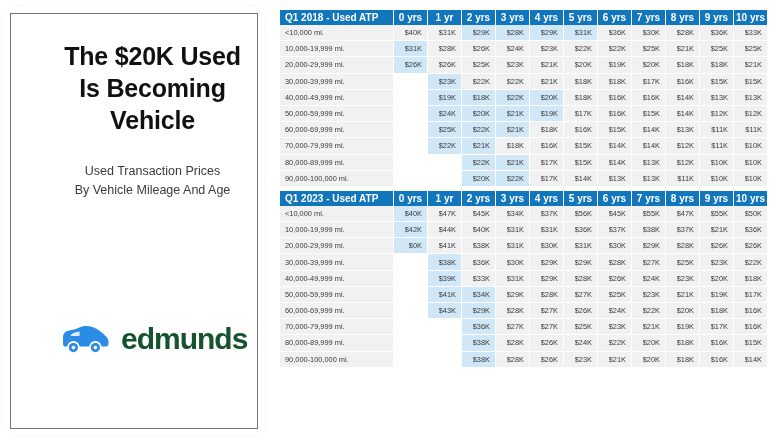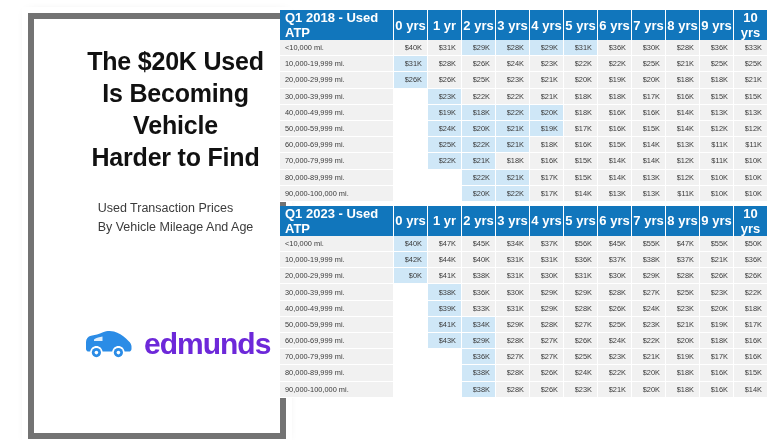--- a/index.html
+++ b/index.html
@@ -6,57 +6,57 @@
   body{
     width:780px;height:440px;
     background:#ffffff;
     font-family:"Liberation Sans", sans-serif;
     overflow:hidden;
   }
   .stage{position:relative;width:780px;height:440px;background:#fff;}
 
   
   .left-card{
-    position:absolute;left:28px;top:13px;width:246px;height:414px;
-    background:#ffffff;border:6px solid #737373;
+    position:absolute;left:10px;top:13px;width:246px;height:414px;
+    background:#ffffff;border:1px solid #737373;
     box-shadow:0 0 0 6px #ffffff, 0 0 10px rgba(0,0,0,0.18);
   }
   .left-inner{
     position:absolute;left:34px;top:26px;width:215px;
     display:flex;flex-direction:column;align-items:center;
   }
   .headline{
     font-size:25px;font-weight:bold;line-height:1.28;color:#111;
     text-align:center;letter-spacing:-0.2px;
   }
   .subline{
     margin-top:26px;font-size:12.5px;color:#3b3b3b;line-height:1.55;
-    text-align:left;font-weight:400;
+    text-align:center;font-weight:400;
   }
   .logo-wrap{
     position:absolute;left:46px;top:295px;width:200px;height:60px;
     display:flex;align-items:center;gap:10px;
   }
   .car-icon{width:54px;height:34px;flex:none;}
   .logo-text{
-    font-size:30px;font-weight:bold;color:#6d28d9;letter-spacing:-1px;
+    font-size:30px;font-weight:bold;color:#14532d;letter-spacing:-1px;
   }
 
   
   .tables{
     position:absolute;left:280px;top:10px;width:488px;
   }
   table{
     border-collapse:collapse;width:488px;table-layout:fixed;
     font-size:7.4px;color:#3a3a3a;
   }
   table + table{margin-top:4px;}
   th{
     background:#1176bc;color:#ffffff;font-weight:bold;
-    font-size:13px;height:15px;text-align:center;
+    font-size:10px;height:15px;text-align:center;
     border-right:1px solid #ffffff;
     padding:0;
   }
   th.rowhead{
     text-align:left;padding-left:5px;width:108px;
   }
   td{
     height:15.2px;text-align:right;padding:0 5px 0 0;
     border-bottom:1px solid #ffffff;
     background:#f1f1f1;
@@ -76,21 +76,20 @@
 <body>
 
 <div class="stage">
 
   <div class="left-card">
     <div class="left-inner">
       <div class="headline">
         <div>The $20K Used</div>
         <div>Is Becoming</div>
         <div>Vehicle</div>
-        <div>Harder to Find</div>
       </div>
       <div class="subline">
         <div>Used Transaction Prices</div>
         <div>By Vehicle Mileage And Age</div>
       </div>
     </div>
 
     <div class="logo-wrap">
       <svg class="car-icon" viewBox="0 0 54 34">
         <path d="M6 22 L6 15 C6 12 8 9.5 11 8.8 L17 7.4 C19 6.9 21 6 23 5.2 C26 4 30.5 3.6 34 4.6 C38.5 5.9 42.5 8.4 46 11.6 L48.5 13.9 C50.5 15.6 51.5 17.6 51.5 19.6 L51.5 22 C51.5 23.5 50.4 24.6 49 24.6 L44.6 24.6 C44.2 21.3 41.6 18.9 38.4 18.9 C35.2 18.9 32.6 21.3 32.2 24.6 L22.6 24.6 C22.2 21.3 19.6 18.9 16.4 18.9 C13.2 18.9 10.6 21.3 10.2 24.6 L8.6 24.6 C7.2 24.6 6 23.5 6 22 Z" fill="#2b8ce6"></path>

